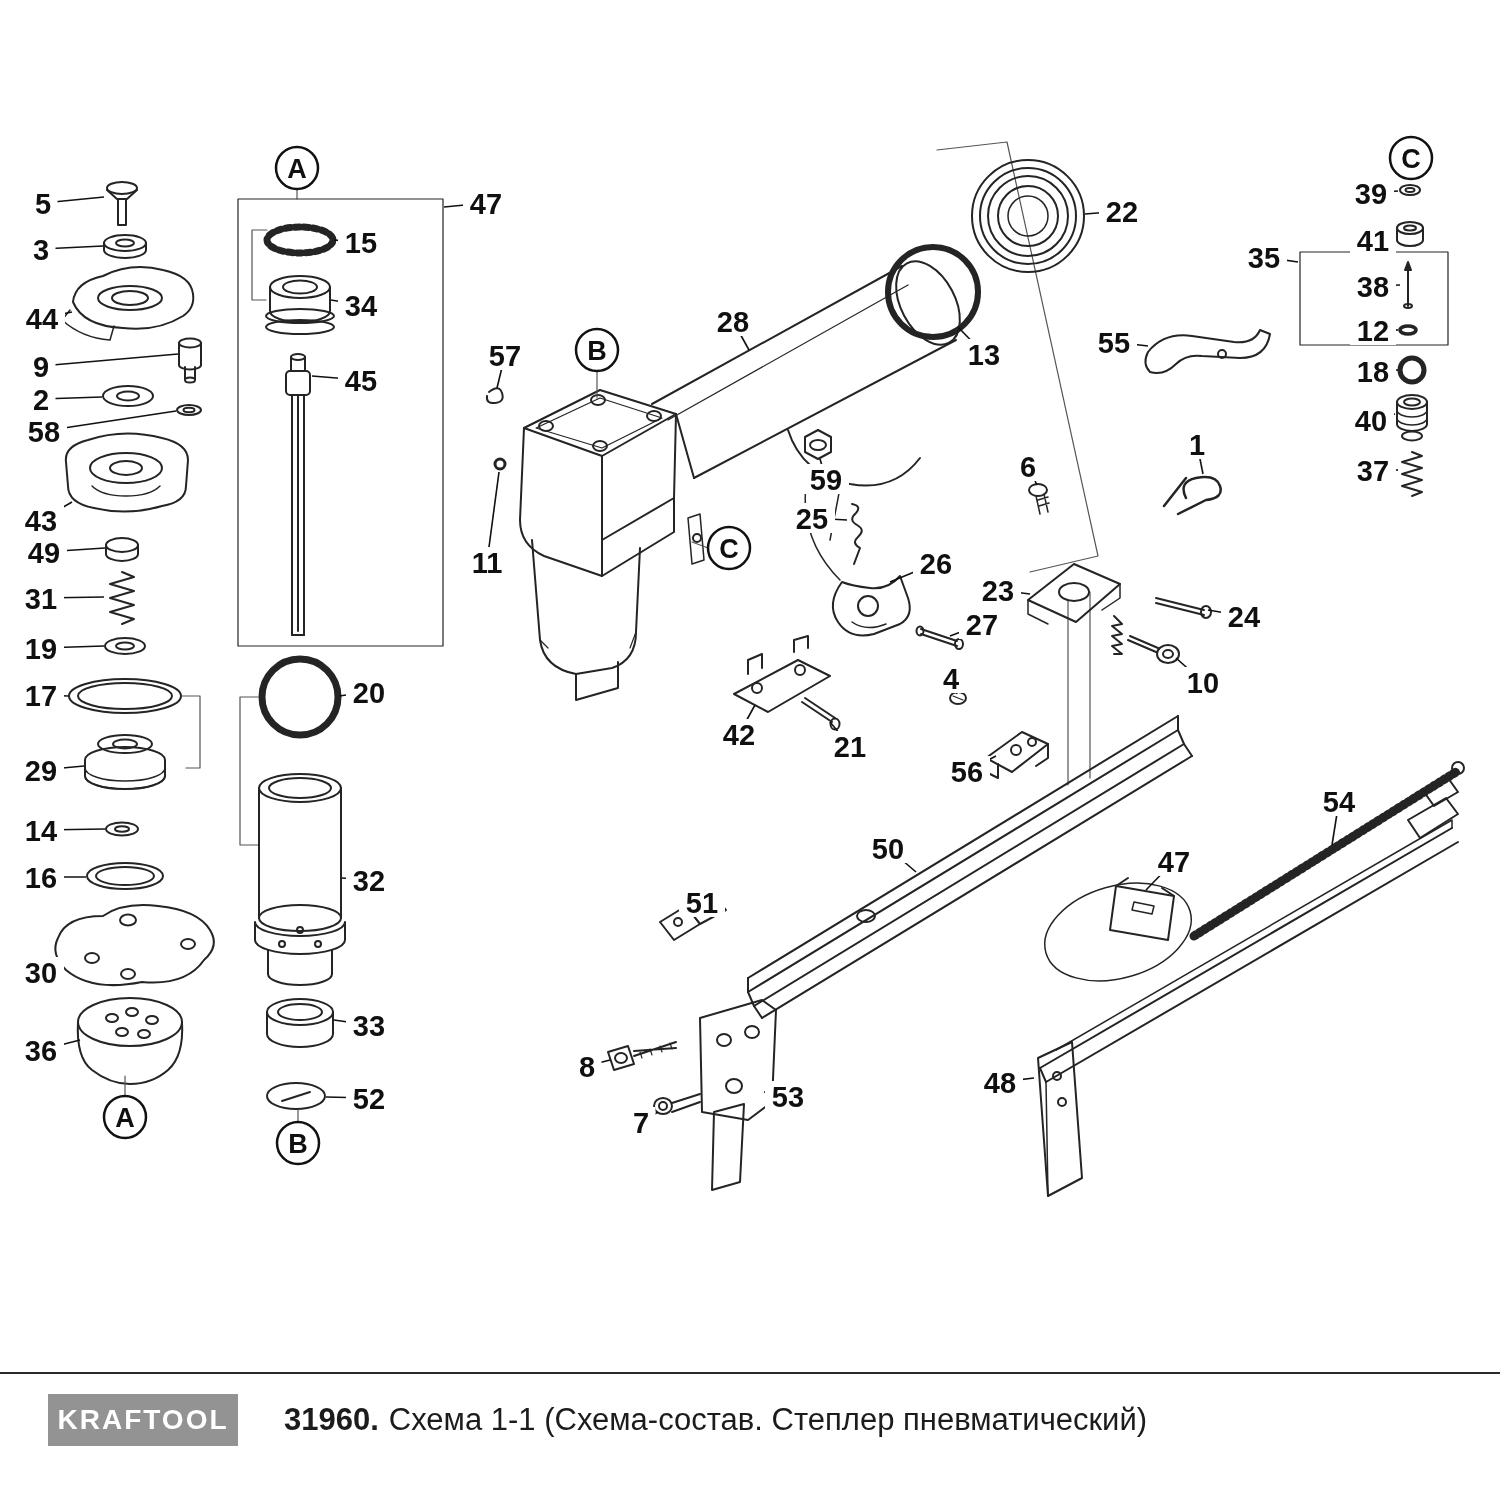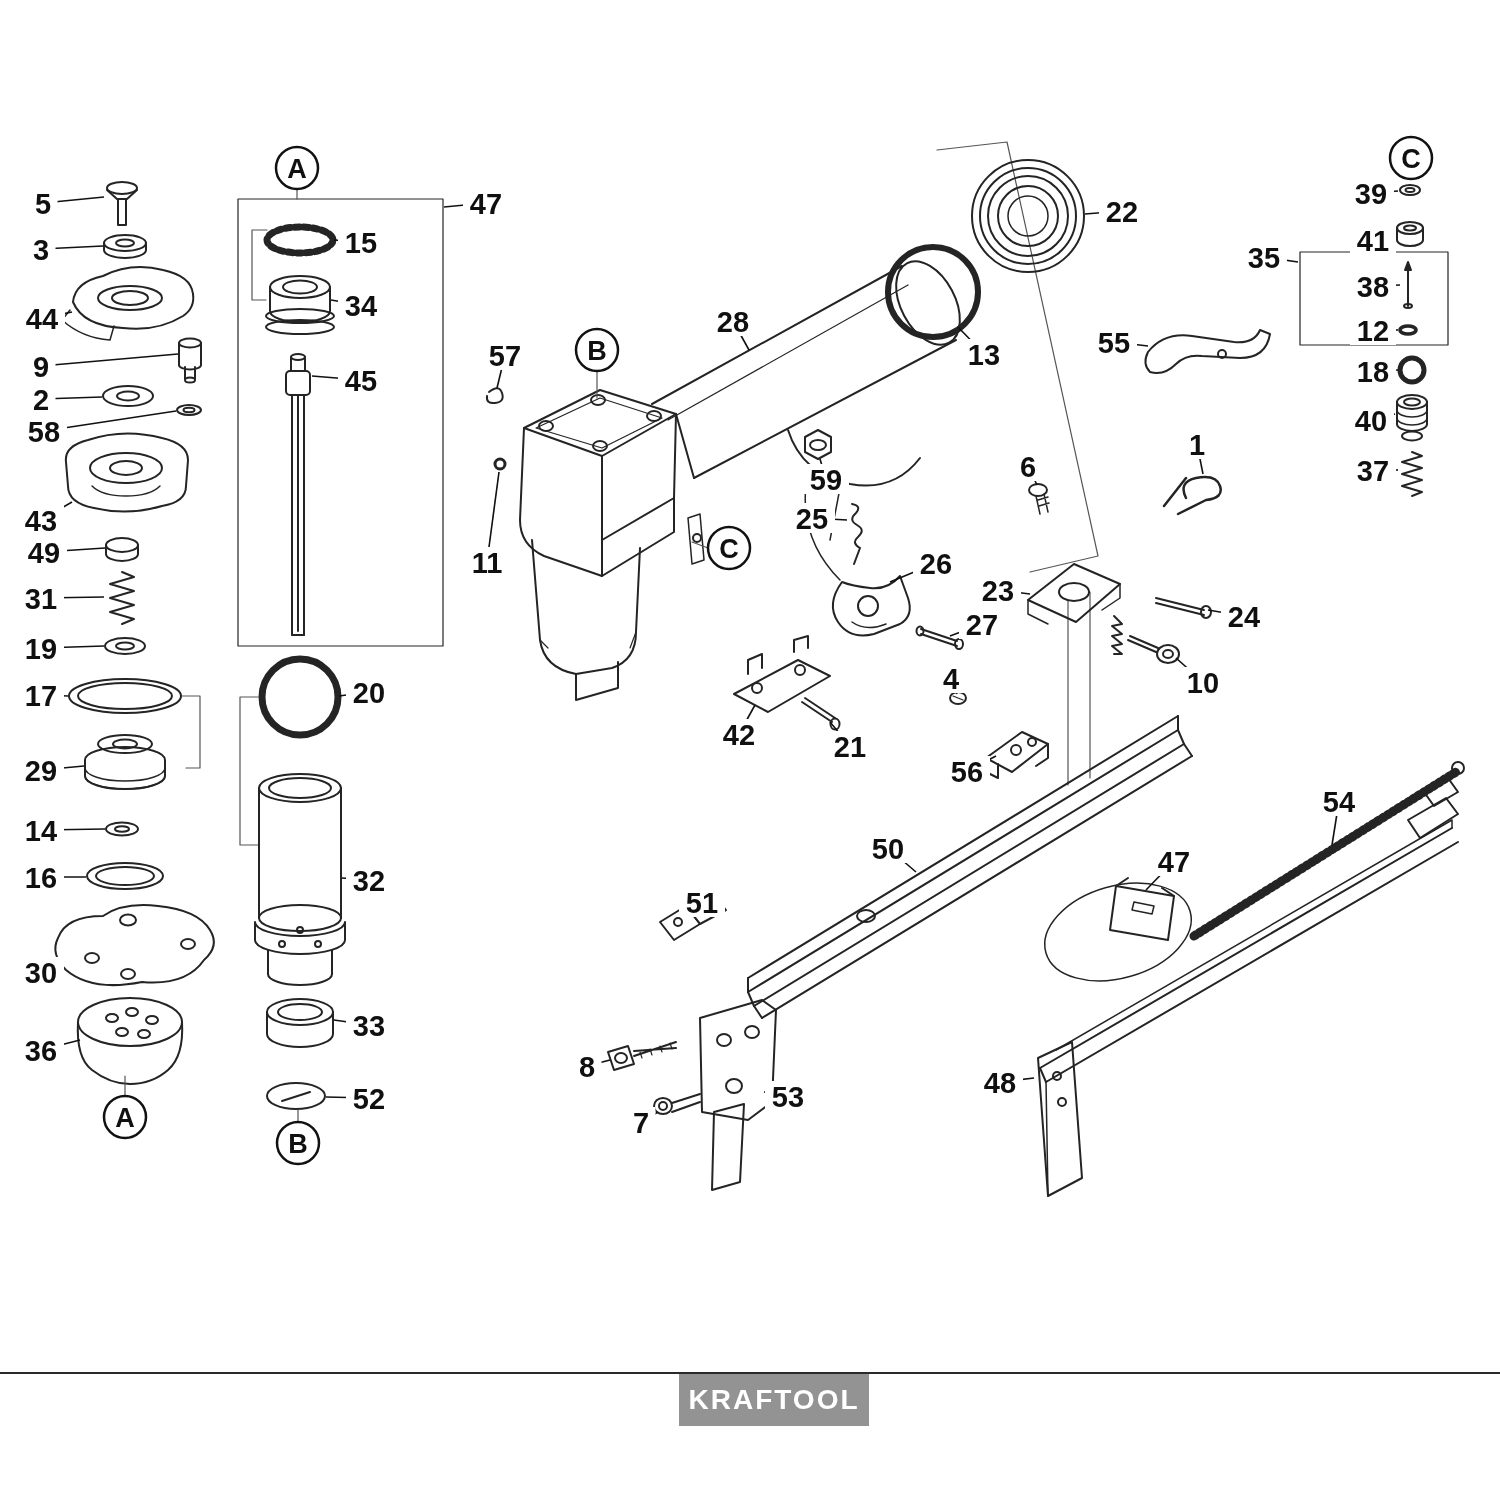--- a/index.html
+++ b/index.html
@@ -9,21 +9,21 @@
   .art{stroke:#242424;stroke-width:2;fill:none;stroke-linecap:round;stroke-linejoin:round;}
   .thin{stroke-width:1.2;stroke:#555;}
   .leader{stroke:#111;stroke-width:1.6;}
   .label-bg{fill:#ffffff;}
   .part-num{font-family:"Liberation Sans",sans-serif;font-size:29px;font-weight:bold;
             fill:#101010;text-anchor:middle;dominant-baseline:central;}
   .callout-circle{fill:#fff;stroke:#111;stroke-width:2.5;}
   .callout-letter{font-family:"Liberation Sans",sans-serif;font-size:27px;font-weight:bold;
             fill:#101010;text-anchor:middle;dominant-baseline:central;}
   .footer{position:absolute;left:0;right:0;top:1372px;height:92px;border-top:2px solid #2a2a2a;
-          display:flex;align-items:center;flex-direction:column;}
+          display:flex;align-items:center;}
   .brand-logo{margin-left:48px;width:190px;height:52px;background:#939393;color:#fff;
           display:flex;align-items:center;justify-content:center;font-weight:bold;
           font-size:28px;letter-spacing:2px;}
   .caption{margin-left:46px;font-size:31px;color:#1c1c1c;}
   .caption .model{font-weight:bold;margin-right:10px;}
 </style>
 </head>
 <body>
 
 <div class="page">
@@ -575,14 +575,17 @@
           <circle cx="298" cy="1143" r="21" class="callout-circle"></circle>
           <text x="298" y="1144" class="callout-letter">B</text>
         </g>
       </g>
   </svg>
 
   <div class="footer">
     <div class="brand-logo">
       <span>KRAFTOOL</span>
     </div>
+    <div class="caption">
+      <span class="model">31960.</span><span>Схема 1-1 (Схема-состав. Степлер пневматический)</span>
+    </div>
   </div>
 </div>
 
 </body></html>

